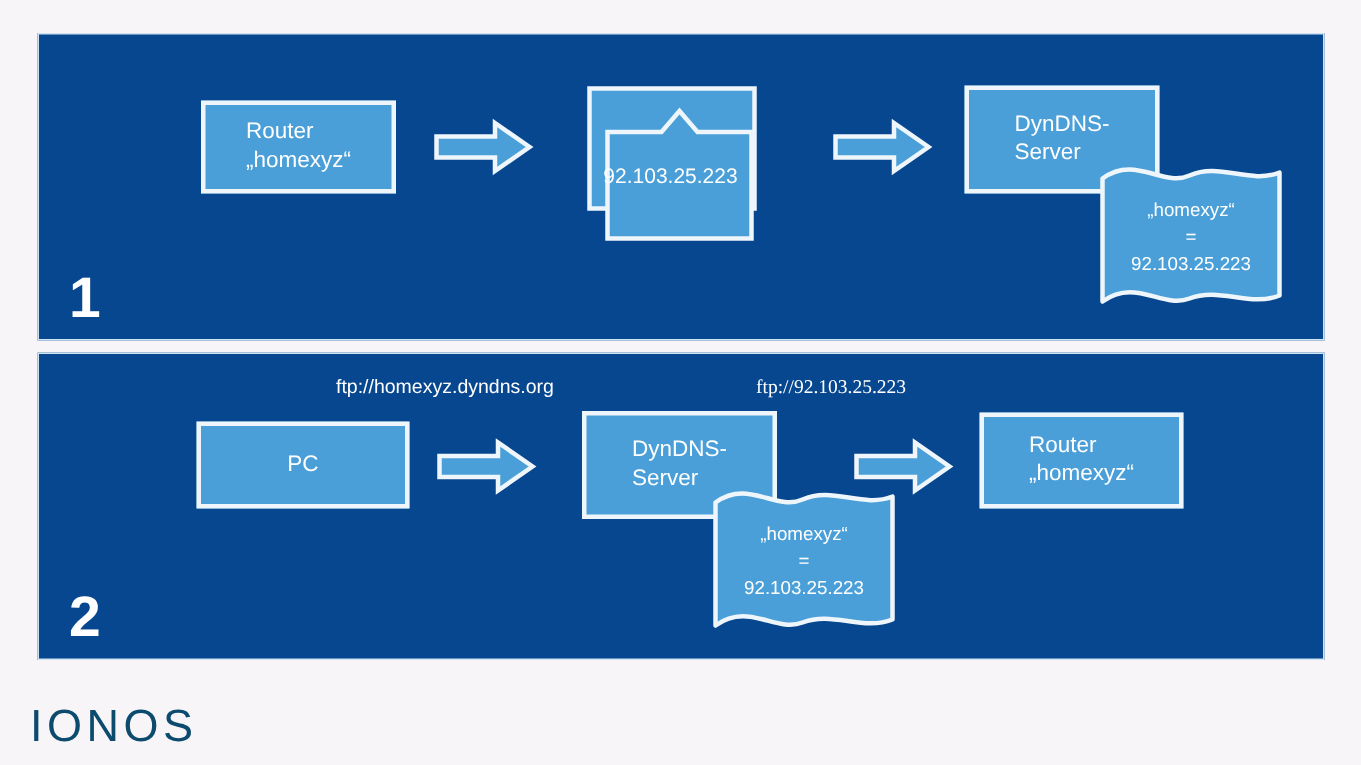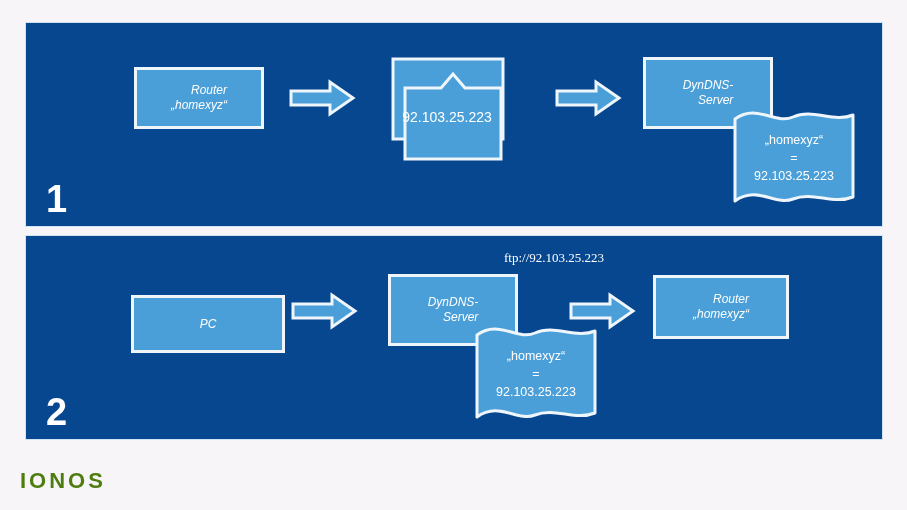--- a/index.html
+++ b/index.html
@@ -46,26 +46,25 @@
 
   
   .node-box {
     position: absolute;
     background: #4a9fd8;
     border: 3px solid #eef6fb;
     box-sizing: border-box;
     display: flex;
     align-items: center;
     justify-content: center;
-    text-align: right;
-    color: #ffffff;
-    font-size: 12px;
+    text-align: left;
+    color: #ffffff;
+    font-size: 15px;
     line-height: 1.25;
     white-space: pre-line;
-    font-style: italic;
   }
 
   
   .arrow {
     position: absolute;
     width: 68px;
     height: 40px;
   }
   .arrow svg { display: block; width: 100%; height: 100%; }
 
@@ -112,23 +111,23 @@
     color: #ffffff;
     font-size: 13px;
     white-space: nowrap;
   }
 
   
   #brand-logo {
     position: absolute;
     left: 20px;
     top: 468px;
-    color: #4d7c0f;
-    font-size: 22px;
-    font-weight: bold;
+    color: #0c4a6e;
+    font-size: 30px;
+    font-weight: normal;
     letter-spacing: 3px;
   }
 </style>
 </head>
 <body>
 
 <div class="stage">
 
   <div class="panel" id="panel-1">
 
@@ -171,24 +170,25 @@
         <div>92.103.25.223</div>
       </div>
     </div>
 
   </div>
 
   <div class="panel" id="panel-2">
 
     <div class="panel-number">2</div>
 
+    <div class="edge-label" style="left:198px; top:14px;">ftp://homexyz.dyndns.org</div>
 
     <div class="edge-label" style="left:478px; top:14px;font-family:Liberation Serif, serif;">ftp://92.103.25.223</div>
 
-    <div class="node-box" style="left:105px; top:45px; width:154px; height:58px;margin-top:14px;">PC</div>
+    <div class="node-box" style="left:105px; top:45px; width:142px; height:58px;">PC</div>
 
     <div class="arrow" style="left:264px; top:55px;">
       <svg viewBox="0 0 68 40" preserveAspectRatio="none">
         <polygon points="3,13 42,13 42,4 65,20 42,36 42,27 3,27" fill="#4a9fd8" stroke="#eef6fb" stroke-width="3" stroke-linejoin="miter"></polygon>
       </svg>
     </div>
 
     <div class="node-box" style="left:362px; top:38px; width:130px; height:72px;">DynDNS-
 Server</div>
 

